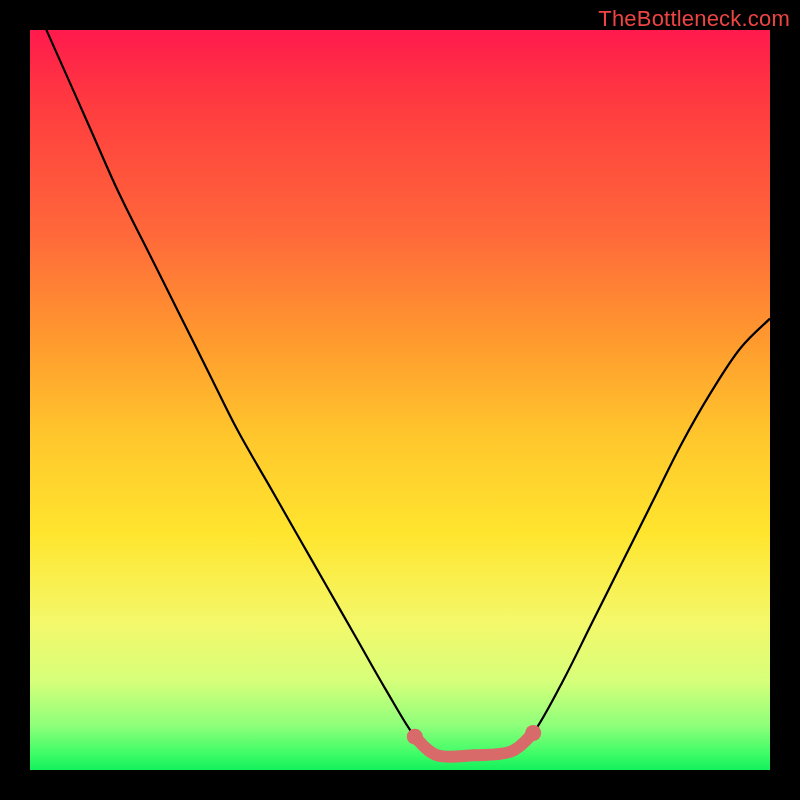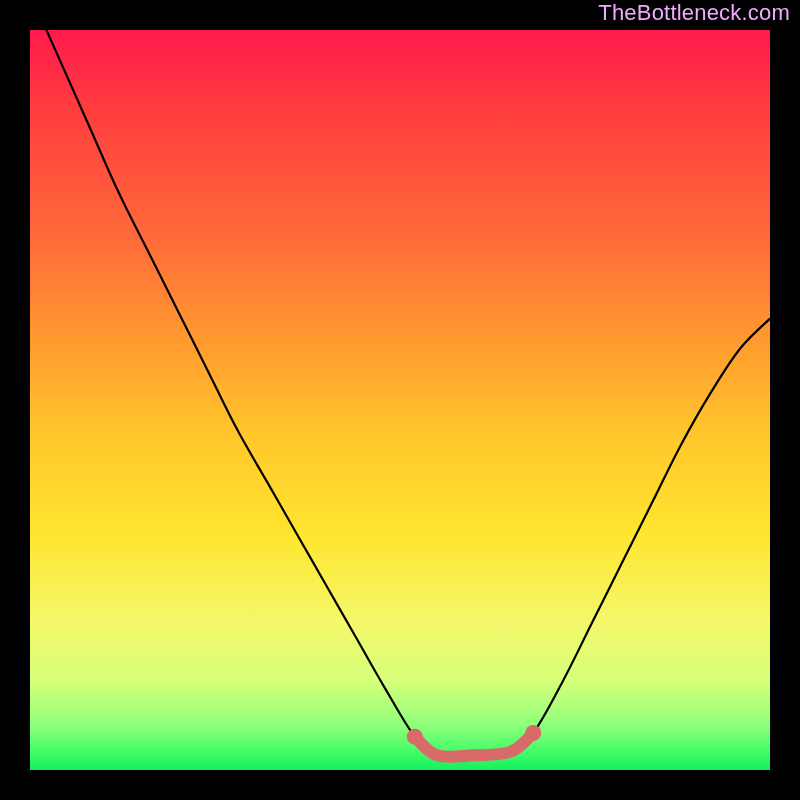--- a/index.html
+++ b/index.html
@@ -33,23 +33,23 @@
       #ffe52e 68%,
       #f4f86a 80%,
       #d6ff7a 88%,
       #8eff7a 94%,
       #3afc66 98%,
       #13f05c 100%
     );
   }
   .watermark {
     position: absolute;
-    top: 0;
+    top: 6px;
     right: 10px;
-    color: #f0abfc;
+    color: #ef4444;
     font-size: 22px;
     font-weight: 500;
     letter-spacing: 0.2px;
   }
   svg.curve {
     position: absolute;
     left: 0;
     top: 0;
     width: 740px;
     height: 740px;

